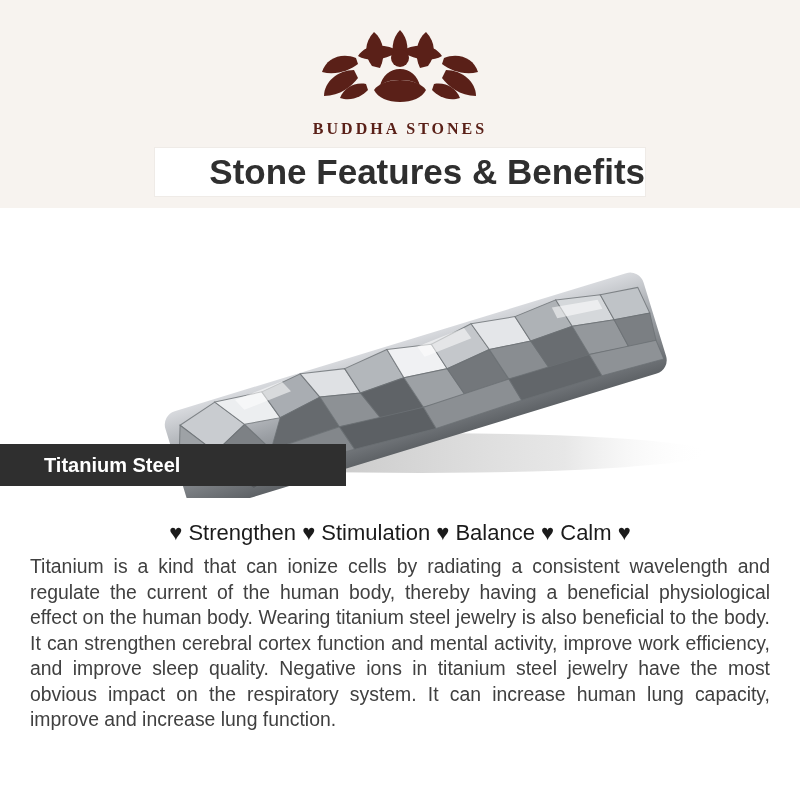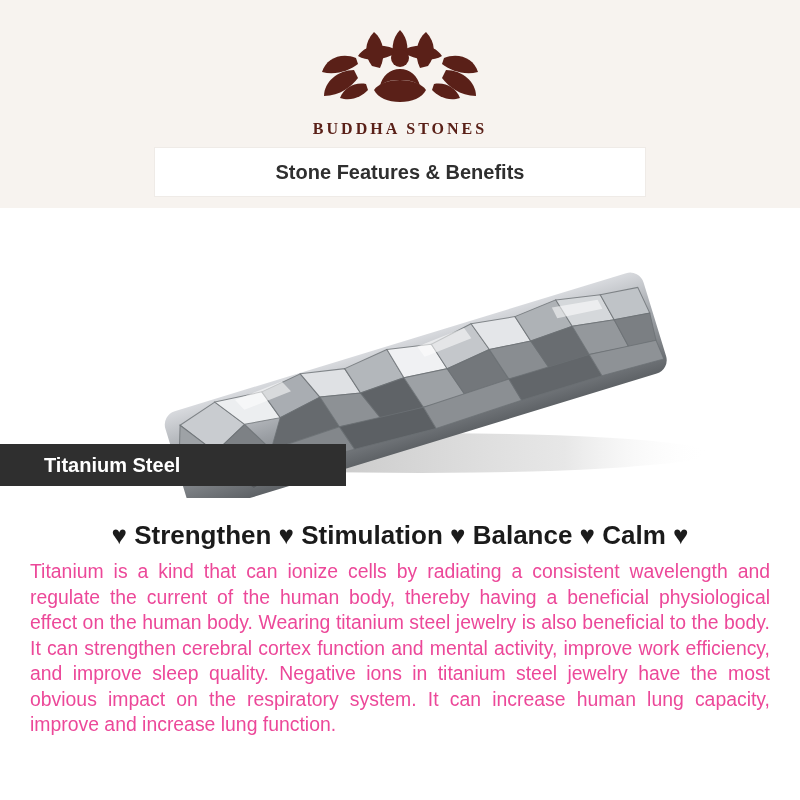--- a/index.html
+++ b/index.html
@@ -84,22 +84,22 @@
     position: absolute;
     left: 155px;
     top: 148px;
     width: 490px;
     height: 48px;
     background: #ffffff;
     box-shadow: 0 0 0 1px rgba(0,0,0,0.03);
   }
   .title-band-text {
     line-height: 48px;
-    text-align: center;
-    font-size: 20px;
+    text-align: right;
+    font-size: 35px;
     font-weight: bold;
     color: #2f2f2f;
     font-family: "Liberation Sans", sans-serif;
   }
 
   
   .photo {
     position: absolute;
     left: 0;
     top: 208px;
@@ -137,31 +137,31 @@
     position: absolute;
     left: 0;
     top: 498px;
     width: 800px;
     height: 302px;
     background: #ffffff;
   }
   .keywords {
     margin: 22px 0 4px 0;
     text-align: center;
-    font-size: 26px;
-    font-weight: bold;
+    font-size: 22px;
+    font-weight: normal;
     color: #1b1b1b;
     font-family: "Liberation Sans", sans-serif;
     letter-spacing: 0px;
   }
   .body-text {
     margin: 8px 30px 0 30px;
     font-size: 19.4px;
     line-height: 25.5px;
-    color: #ec4899;
+    color: #404040;
     text-align: justify;
     font-family: "Liberation Sans", sans-serif;
     hyphens: manual;
   }
 </style>
 </head>
 <body>
 
 <div id="page">
 

